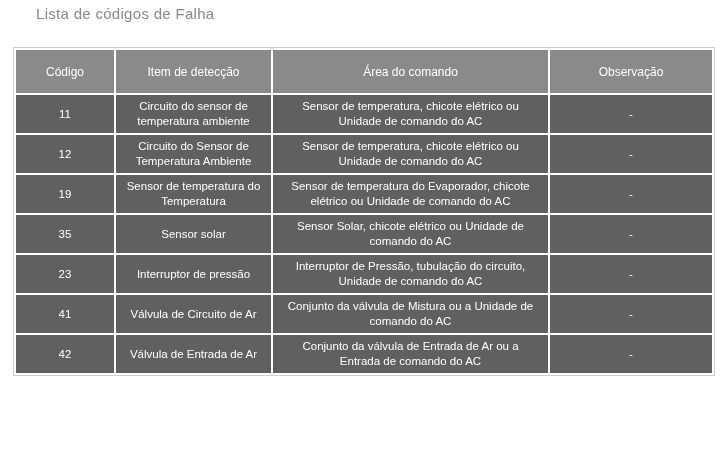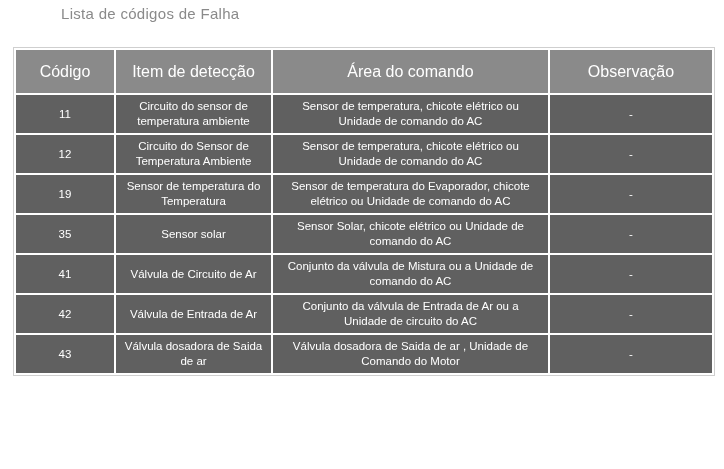--- a/index.html
+++ b/index.html
@@ -18,37 +18,36 @@
     font-family:"Liberation Sans", sans-serif;
     position:relative;
     overflow:hidden;
   }
   .page-title{
     position:absolute;
     left:36px;top:5px;
     font-size:15px;
     color:var(--title-text);
     letter-spacing:0.3px;
-    margin-left:25px;
   }
   table.fault-table{
     position:absolute;
     left:13px;top:47px;
     width:700px;
     border-collapse:separate;
     border-spacing:2px;
     background:var(--separator);
     border:1px solid var(--table-border);
     table-layout:fixed;
   }
   table.fault-table th{
     background:var(--header-bg);
     color:var(--cell-text);
     font-weight:normal;
-    font-size:16px;
+    font-size:12px;
     height:43px;
     text-align:center;
     vertical-align:middle;
     padding:2px 6px;
   }
   table.fault-table td{
     background:var(--row-bg);
     color:var(--cell-text);
     font-size:11.5px;
     line-height:15px;
@@ -97,31 +96,31 @@
         <td>Sensor de temperatura do Evaporador, chicote elétrico ou Unidade de comando do AC</td>
         <td>-</td>
       </tr>
       <tr>
         <td>35</td>
         <td>Sensor solar</td>
         <td>Sensor Solar, chicote elétrico ou Unidade de comando do AC</td>
         <td>-</td>
       </tr>
       <tr>
+        <td>23</td>
+        <td>Interruptor de pressão</td>
+        <td>Interruptor de Pressão, tubulação do circuito, Unidade de comando do AC</td>
+        <td>-</td>
+      </tr>
+      <tr>
         <td>41</td>
         <td>Válvula de Circuito de Ar</td>
         <td>Conjunto da válvula de Mistura  ou a Unidade de comando do AC</td>
         <td>-</td>
       </tr>
       <tr>
         <td>42</td>
         <td>Válvula de Entrada de Ar</td>
-        <td>Conjunto da válvula de Entrada de Ar  ou a Unidade de circuito do AC</td>
-        <td>-</td>
-      </tr>
-      <tr>
-        <td>43</td>
-        <td>Válvula dosadora de Saida de ar</td>
-        <td>Válvula dosadora de Saida de ar , Unidade de Comando do Motor</td>
+        <td>Conjunto da válvula de Entrada de Ar  ou a Entrada de comando do AC</td>
         <td>-</td>
       </tr>
     </tbody>
 </table>
 
 </body></html>

